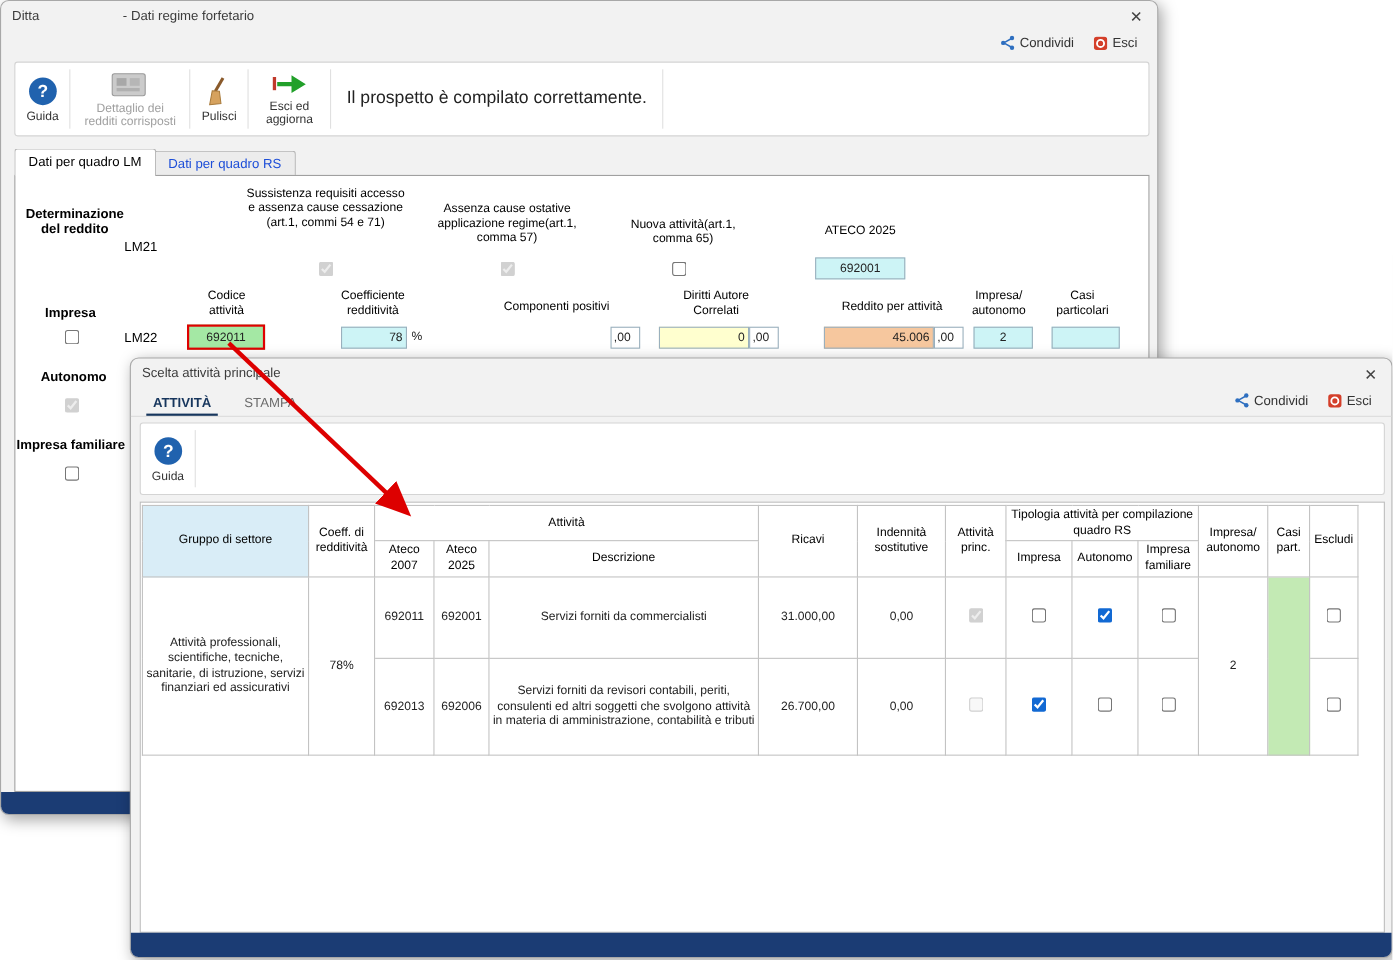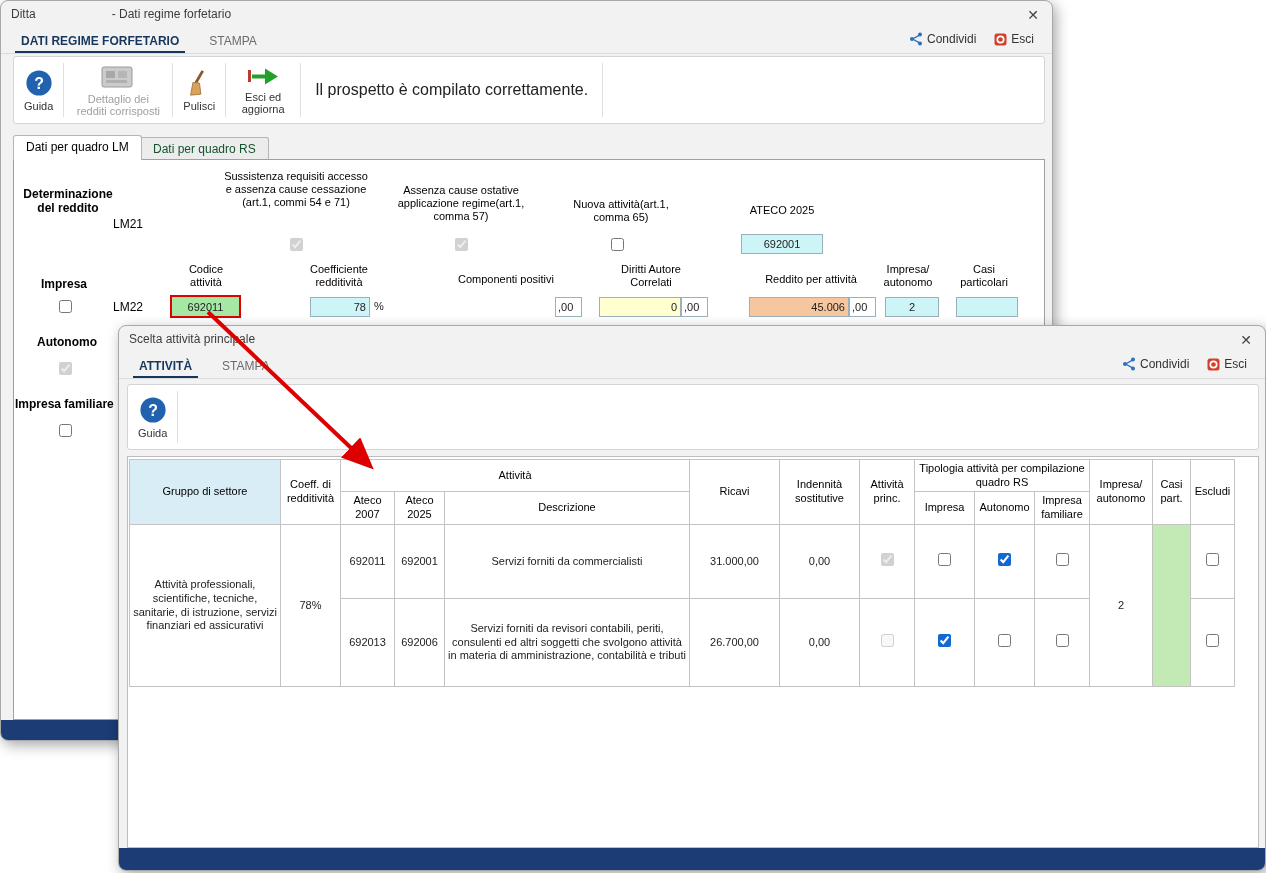--- a/index.html
+++ b/index.html
@@ -25,21 +25,21 @@
 
   .toolbox { position:absolute; background:#fff; border:1px solid #d4d4d4; border-radius:3px;
              display:flex; align-items:stretch; }
   .toolbtn { display:flex; flex-direction:column; align-items:center; justify-content:center;
              gap:3px; font-size:11px; color:#333; padding:4px 10px; text-align:center; cursor:pointer; }
   .toolbtn.disabled { color:#a0a0a0; cursor:default; }
   .vsep { width:1px; background:#e0e0e0; margin:6px 0; }
   .statusmsg { display:flex; align-items:center; font-size:16px; color:#222; padding:0 14px; }
 
   .tab2 { position:absolute; font-size:12px; padding:4px 12px; background:#ececec;
-          border:1px solid #b5b5b5; border-bottom:none; border-radius:3px 3px 0 0; color:#14532d; cursor:pointer; }
+          border:1px solid #b5b5b5; border-bottom:none; border-radius:3px 3px 0 0; color:#1d4ed8; cursor:pointer; }
   .tab2.active { background:#fff; color:#000; z-index:3; }
 
   .panel { position:absolute; background:#fff; border:1px solid #a0a0a0; }
 
   .hdr { position:absolute; font-size:11px; text-align:center; color:#000; line-height:1.18; }
   .lbl { position:absolute; font-weight:bold; font-size:12px; color:#000; }
   .rowlbl { position:absolute; font-size:12px; color:#000; }
 
   .fld { position:absolute; border:1px solid #9ab0bd; font-size:11px; display:flex; align-items:center; height:20px; }
   .fld.center { justify-content:center; }
@@ -72,24 +72,20 @@
 
 <div class="stage">
 
   <section class="win" style="left:0;top:0;width:1053px;height:741px;z-index:1">
     <div class="titlebar">
       <span>Ditta</span>
       <span style="margin-left:76px">- Dati regime forfetario</span>
     </div>
     <div class="close-x" style="right:8px">✕</div>
 
-    <div class="ribbon" style="top:26px">
-      <span class="rtab active" style="margin-left:14px">DATI REGIME FORFETARIO</span>
-      <span class="rtab">STAMPA</span>
-    </div>
     <div class="ribbon-actions" style="top:31px;right:18px">
       <span class="act">
         <svg width="14" height="14" viewBox="0 0 14 14">
             <path d="M3.5 7 L11 2.8 M3.5 7 L11 11.2" stroke="#2e6fc0" stroke-width="1.4" fill="none"></path>
             <circle cx="11" cy="2.6" r="2" fill="#2e6fc0"></circle>
             <circle cx="3" cy="7" r="2" fill="#2e6fc0"></circle>
             <circle cx="11" cy="11.4" r="2" fill="#2e6fc0"></circle>
           </svg>
         <span>Condividi</span>
       </span>

